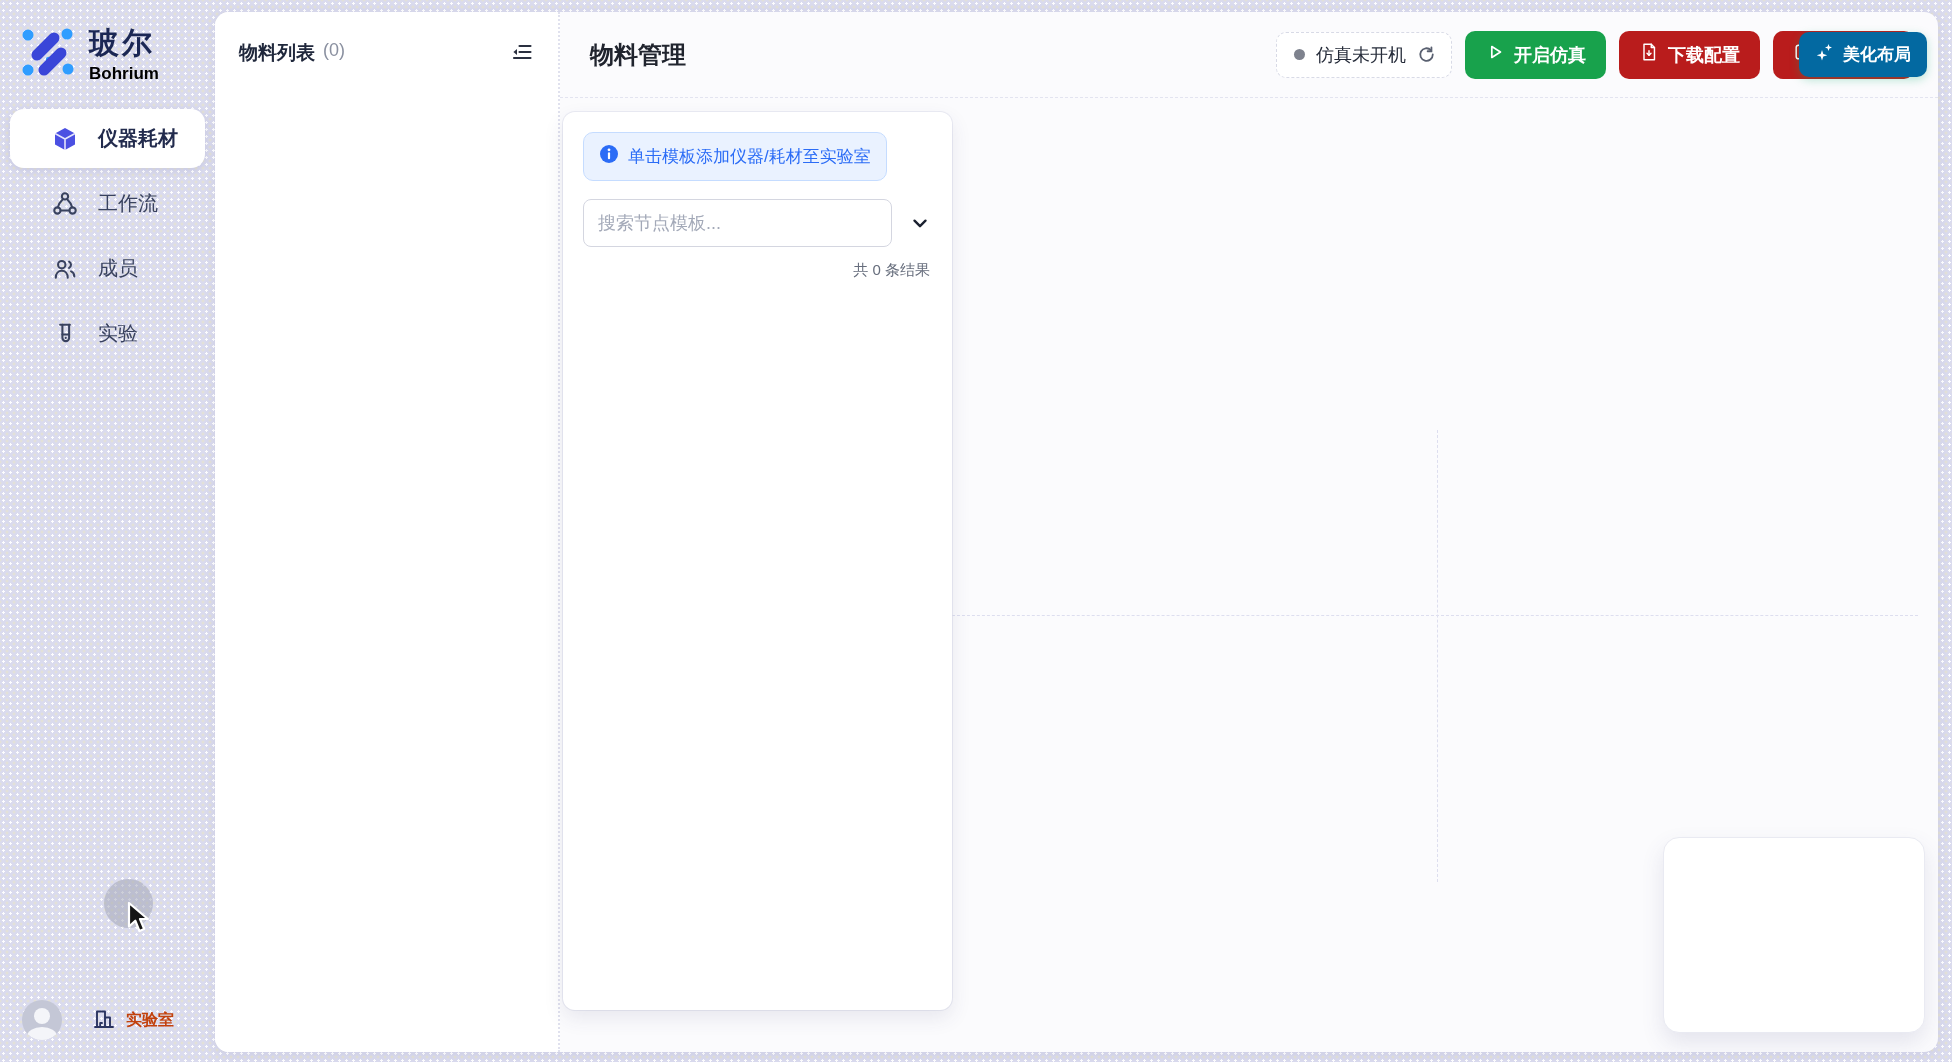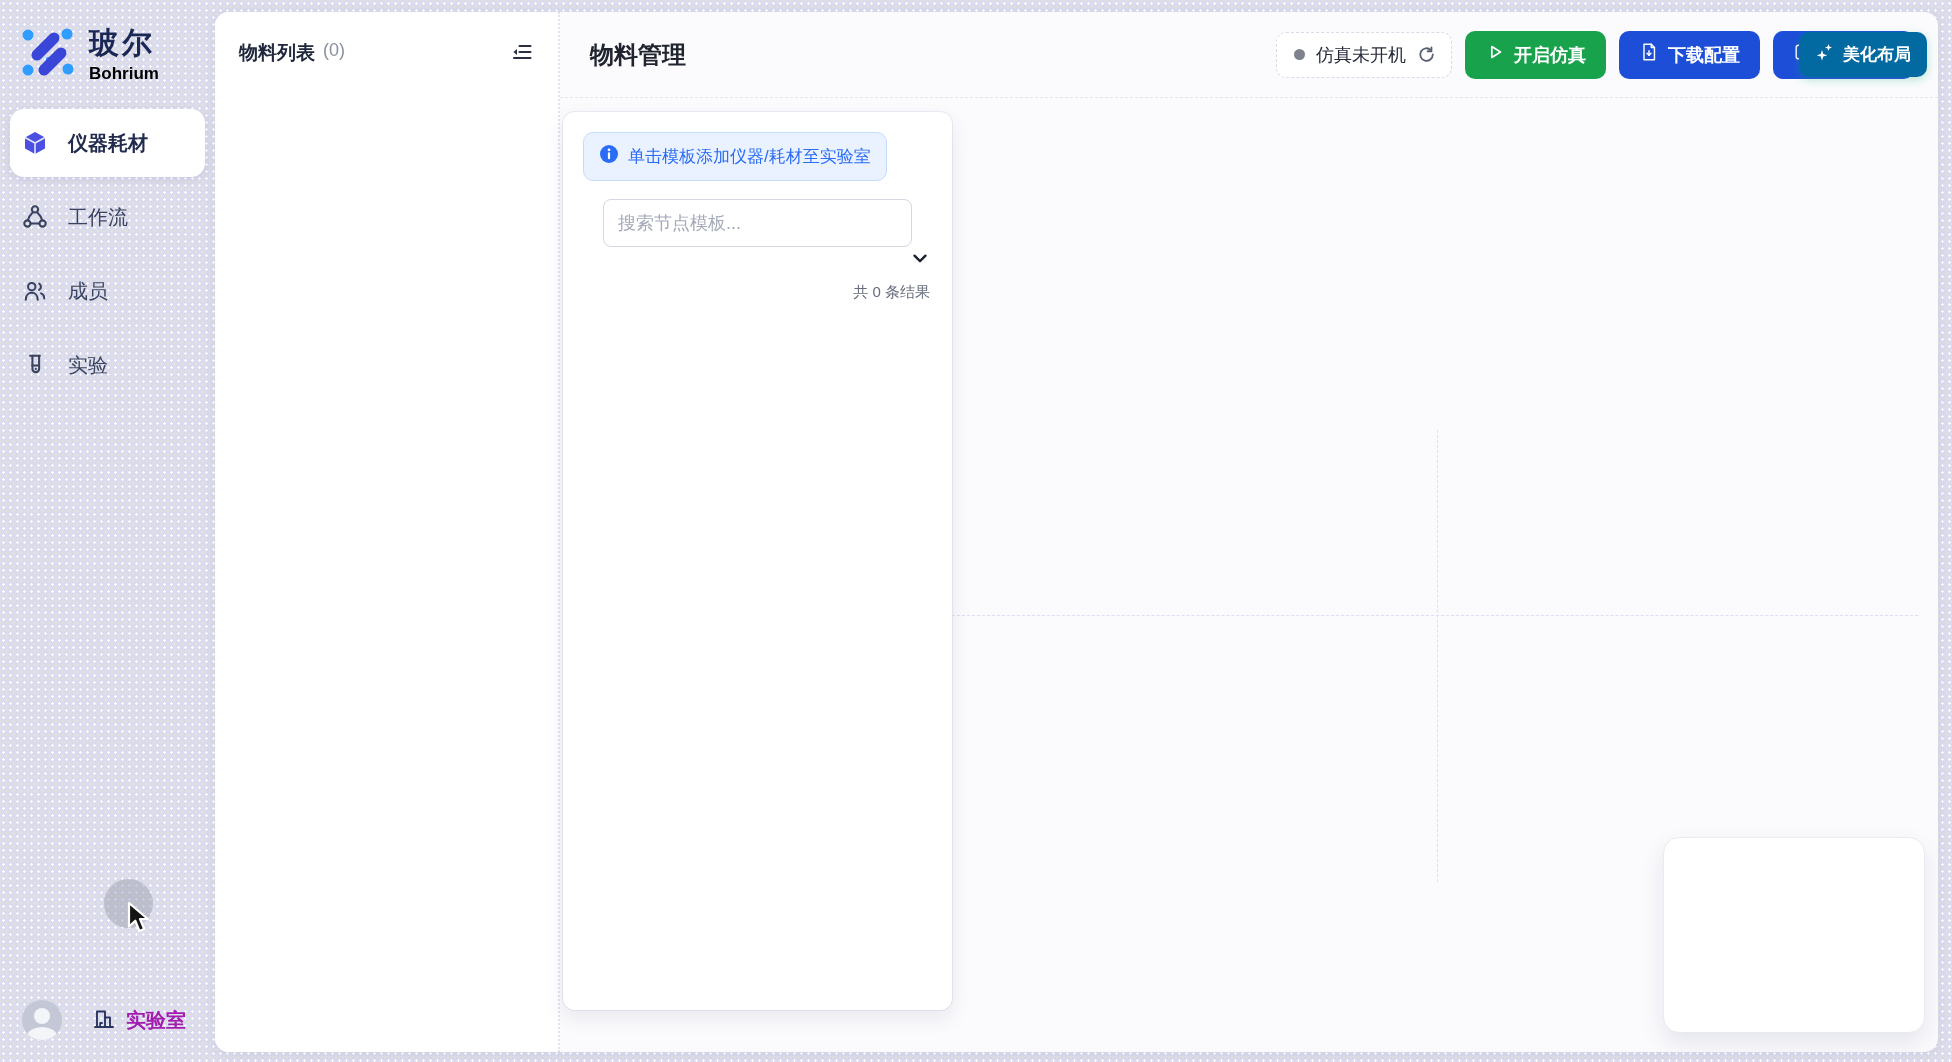--- a/index.html
+++ b/index.html
@@ -16,28 +16,28 @@
     color:#242B3E;
   }
 
   
   .sidebar { position:absolute; left:0; top:0; width:215px; height:100%; padding-top:24px; }
   .logo-row { display:flex; align-items:flex-start; gap:13px; padding-left:20px; }
   .brand-text { display:flex; flex-direction:column; margin-top:2px; }
   .brand-title { font-size:30px; font-weight:700; color:#1B2754; letter-spacing:3px; line-height:1.15; }
   .brand-sub { font-size:17px; font-weight:700; color:#000000; margin-top:3px; }
   .nav { margin-top:25px; padding:0 10px; display:flex; flex-direction:column; gap:6px; }
-  .nav-item { height:68px; border-radius:14px; display:flex; align-items:center; gap:20px; padding-left:12px; font-size:20px; color:#39425F; cursor:pointer; }
+  .nav-item { height:59px; border-radius:14px; display:flex; align-items:center; gap:20px; padding-left:42px; font-size:20px; color:#39425F; cursor:pointer; }
   .nav-item.active { background:#ffffff; box-shadow:0 2px 8px rgba(80,80,140,.14); color:#222B4D; font-weight:700; }
   .nav-item .ico { width:26px; height:26px; display:flex; align-items:center; justify-content:center; }
   .sidebar-footer { position:absolute; left:22px; bottom:22px; display:flex; align-items:center; }
   .avatar { width:40px; height:40px; border-radius:50%; background:#C4C7D6; position:relative; overflow:hidden; flex-shrink:0; }
   .avatar .head { position:absolute; left:12px; top:8px; width:16px; height:16px; border-radius:50%; background:#F4F5F9; }
   .avatar .body { position:absolute; left:5px; top:27px; width:30px; height:18px; border-radius:50%; background:#F4F5F9; }
-  .lab-entry { display:flex; align-items:center; gap:10px; margin-left:30px; font-size:20px; font-weight:600; color:#a21caf; cursor:pointer; }
+  .lab-entry { display:flex; align-items:center; gap:10px; margin-left:30px; font-size:16px; font-weight:600; color:#c2410c; cursor:pointer; }
 
   
   .main { position:absolute; left:215px; top:12px; width:1723px; height:1040px; border-radius:14px; overflow:hidden; display:flex; background:#FBFBFD; box-shadow:0 2px 12px rgba(90,90,140,.10); }
 
   
   .list-panel { width:345px; background:#fff; border-right:2px dotted #E0E1EE; padding:28px 24px; flex-shrink:0; }
   .list-header { display:flex; align-items:flex-start; }
   .list-title { font-size:19px; font-weight:700; color:#20283C; }
   .list-count { margin-left:8px; font-size:18px; color:#8A90A0; }
   .fold-btn { margin-left:auto; cursor:pointer; display:flex; }
@@ -46,26 +46,26 @@
   .canvas { flex:1; position:relative; }
   .canvas-header { height:86px; display:flex; align-items:center; padding:0 24px 0 30px; border-bottom:1px dashed #E3E4F0; }
   .page-title { font-size:24px; font-weight:700; color:#20242E; }
   .header-actions { margin-left:auto; display:flex; align-items:center; gap:13px; }
   .status-pill { height:46px; border:1px dashed #D8DAE6; border-radius:10px; background:#fff; display:flex; align-items:center; gap:11px; padding:0 15px 0 17px; cursor:default; }
   .status-dot { width:11px; height:11px; border-radius:50%; background:#7E828E; }
   .status-label { font-size:18px; font-weight:500; color:#262C3A; }
   .refresh { display:flex; cursor:pointer; }
   .btn { height:48px; border-radius:10px; display:flex; align-items:center; gap:9px; padding:0 20px; color:#fff; font-size:18px; font-weight:600; border:none; cursor:pointer; }
   .btn-green { background:#18A24C; }
-  .btn-blue { background:#1d4ed8; }
+  .btn-blue { background:#b91c1c; }
 
   
   .template-panel { position:absolute; left:3px; top:100px; width:389px; height:898px; background:#fff; border-radius:12px; padding:20px; box-shadow:0 8px 20px rgba(60,60,110,.10), 0 0 0 1px rgba(228,229,240,.7); }
   .banner { display:inline-flex; align-items:center; gap:9px; background:#EAF2FF; border:1px solid #C5DCFF; border-radius:10px; padding:0 15px; height:49px; color:#2B6CF6; font-size:17px; }
-  .search-row { margin-top:18px; display:flex; align-items:center;flex-direction:column; }
+  .search-row { margin-top:18px; display:flex; align-items:center; }
   .search-input { width:309px; height:48px; border:1px solid #D4D6E0; border-radius:8px; padding:0 14px; font-size:18px; color:#333a49; background:#fff; outline:none; }
   .search-input::placeholder { color:#A3A9B8; }
   .chevron { margin-left:auto; margin-right:1px; cursor:pointer; display:flex; }
   .result-count { margin-top:14px; text-align:right; font-size:15px; color:#666D7C; padding-right:2px; }
   .empty-text { margin-top:40px; text-align:center; font-size:18px; color:#707684; }
 
   
   .beautify-btn { position:absolute; top:20px; right:11px; height:45px; border-radius:10px; background:#0369a1; color:#fff; font-size:17px; font-weight:600; display:flex; align-items:center; gap:8px; padding:0 16px; border:none; cursor:pointer; box-shadow:0 3px 10px rgba(15,172,109,.28); }
   .guide-h { position:absolute; left:392px; top:603px; width:966px; height:0; border-top:1px dashed #DDDEEF; }
   .guide-v { position:absolute; left:877px; top:418px; width:0; height:452px; border-left:1px dashed #DDDEEF; }

